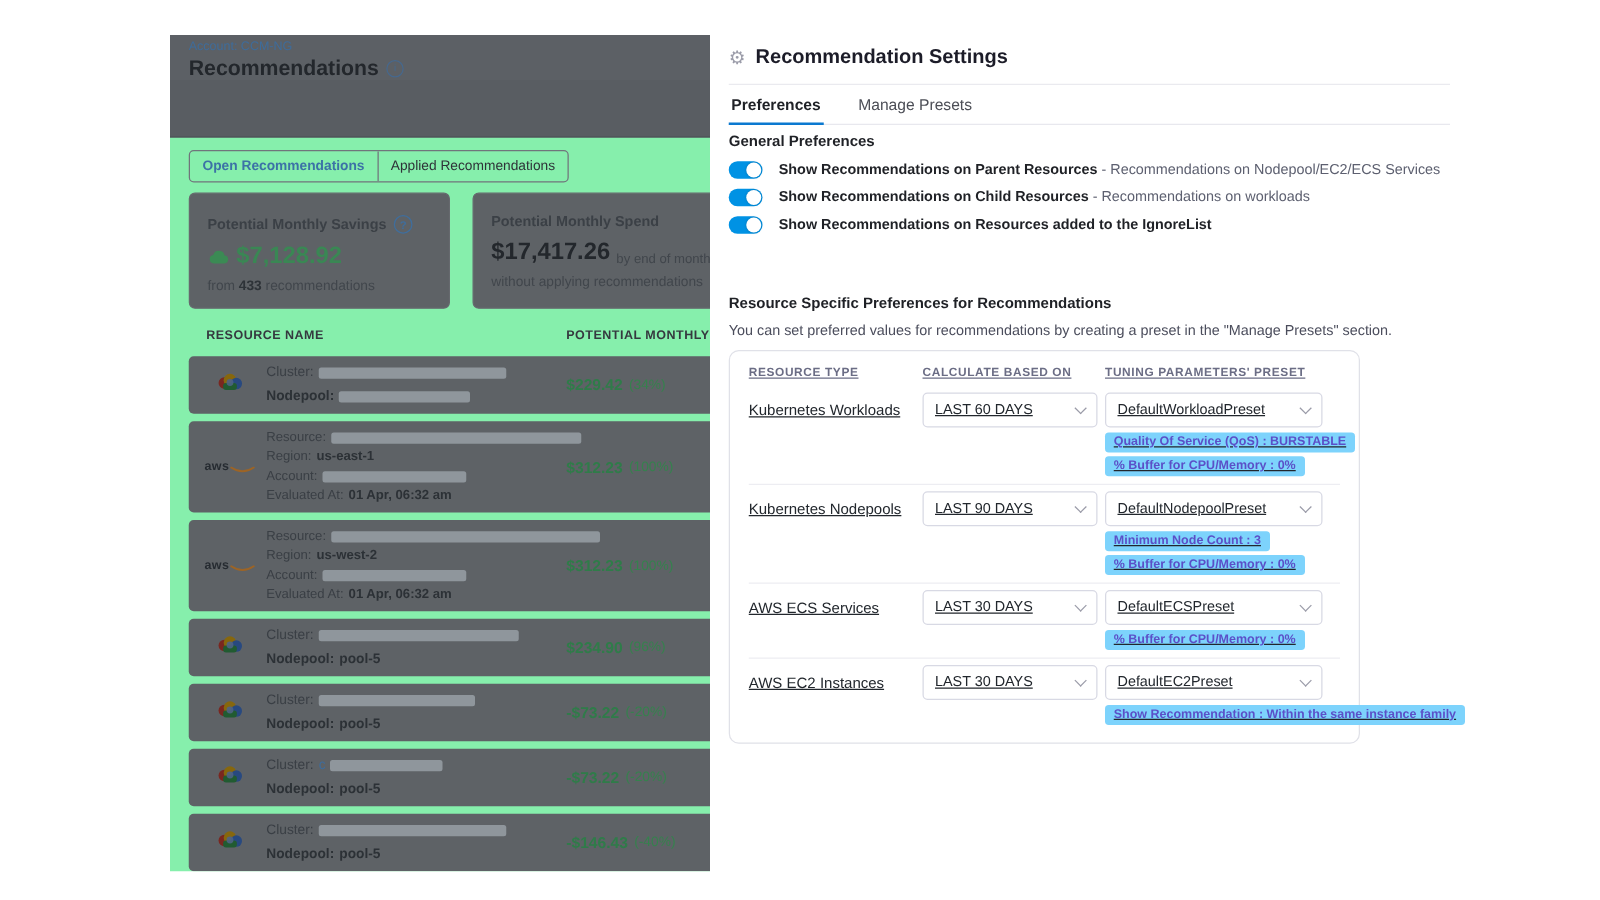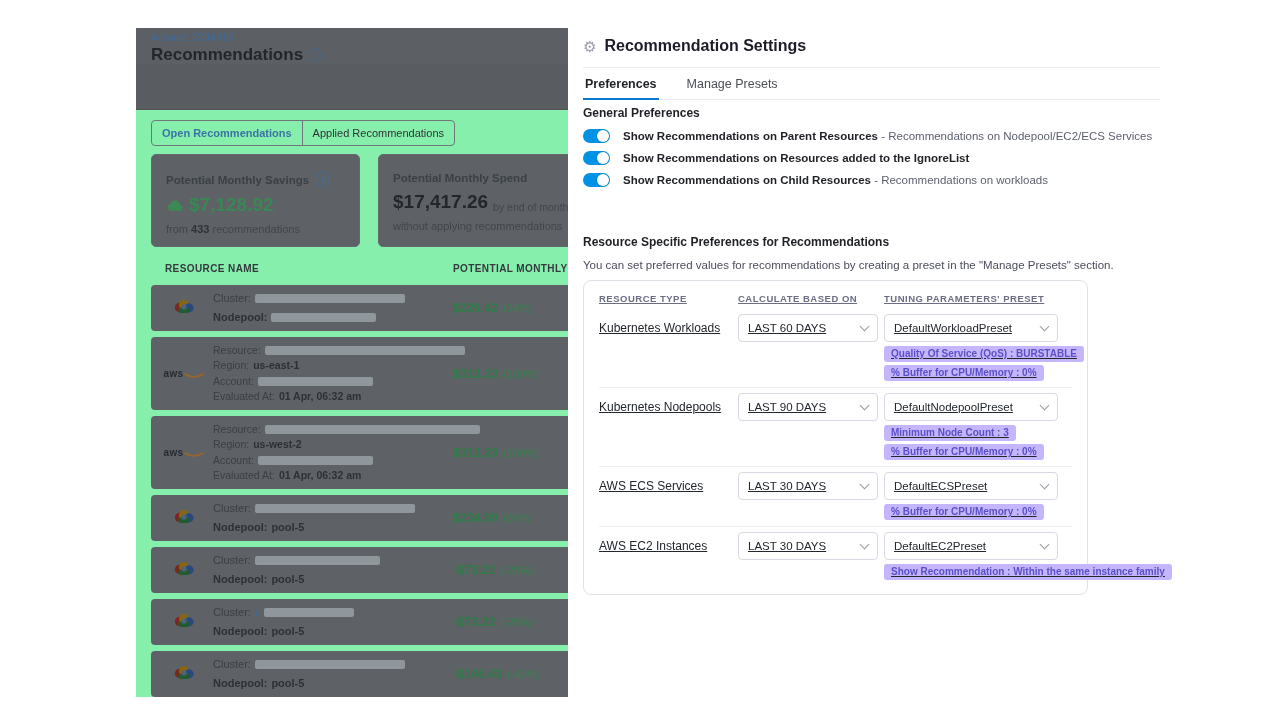--- a/index.html
+++ b/index.html
@@ -83,21 +83,21 @@
   .prow + .prow{border-top:1px solid #ededf2;}
   .ptype{font-size:12px;color:#22272d;padding-top:7px;}
   .select{height:28px;border:1px solid #d8d9e4;border-radius:4px;display:flex;align-items:center;
           justify-content:space-between;padding:0 9px;font-size:11.5px;color:#22272d;background:#fff;
           box-sizing:border-box;cursor:pointer;}
   .select.s1{width:140px;}
   .select.s2{width:174px;}
   .chev{width:6px;height:6px;border-right:1.4px solid #9a9ba8;border-bottom:1.4px solid #9a9ba8;
         transform:rotate(45deg);margin-left:8px;margin-top:-3px;flex:none;}
   .badges{display:flex;flex-direction:column;align-items:flex-start;gap:3px;margin-top:4px;}
-  .badge{background:#c4b5fd;color:#5b50c8;font-size:10px;font-weight:700;padding:2px 7px;border-radius:3px;
+  .badge{background:#7dd3fc;color:#5b50c8;font-size:10px;font-weight:700;padding:2px 7px;border-radius:3px;
          white-space:nowrap;line-height:1.2;}
   .actions{position:absolute;left:15px;top:657px;display:flex;gap:10px;}
   .btn-primary{background:#0b76d0;color:#fff;font-size:12.5px;font-weight:700;border:none;border-radius:4px;
                padding:7px 15px;font-family:inherit;cursor:pointer;}
   .btn-ghost{background:#fff;color:#0b76d0;font-size:12.5px;font-weight:700;border:1px solid #d4dcec;
              border-radius:4px;padding:6px 14px;font-family:inherit;cursor:pointer;}
 </style>
 </head>
 <body>
 
@@ -365,27 +365,27 @@
         <div class="toggle-row">
           <span class="toggle">
             <span class="knob"></span>
           </span>
           <span class="tlabel"><b>Show Recommendations on Parent Resources</b> - Recommendations on Nodepool/EC2/ECS Services</span>
         </div>
         <div class="toggle-row">
           <span class="toggle">
             <span class="knob"></span>
           </span>
-          <span class="tlabel"><b>Show Recommendations on Resources added to the IgnoreList</b></span>
+          <span class="tlabel"><b>Show Recommendations on Child Resources</b> - Recommendations on workloads</span>
         </div>
         <div class="toggle-row">
           <span class="toggle">
             <span class="knob"></span>
           </span>
-          <span class="tlabel"><b>Show Recommendations on Child Resources</b> - Recommendations on workloads</span>
+          <span class="tlabel"><b>Show Recommendations on Resources added to the IgnoreList</b></span>
         </div>
       </div>
 
     <div class="sec-h rs">Resource Specific Preferences for Recommendations</div>
     <div class="desc">You can set preferred values for recommendations by creating a preset in the "Manage Presets" section.</div>
 
     <div class="pcard">
       <div class="pgrid phead">
         <span>RESOURCE TYPE</span>
         <span>CALCULATE BASED ON</span>

